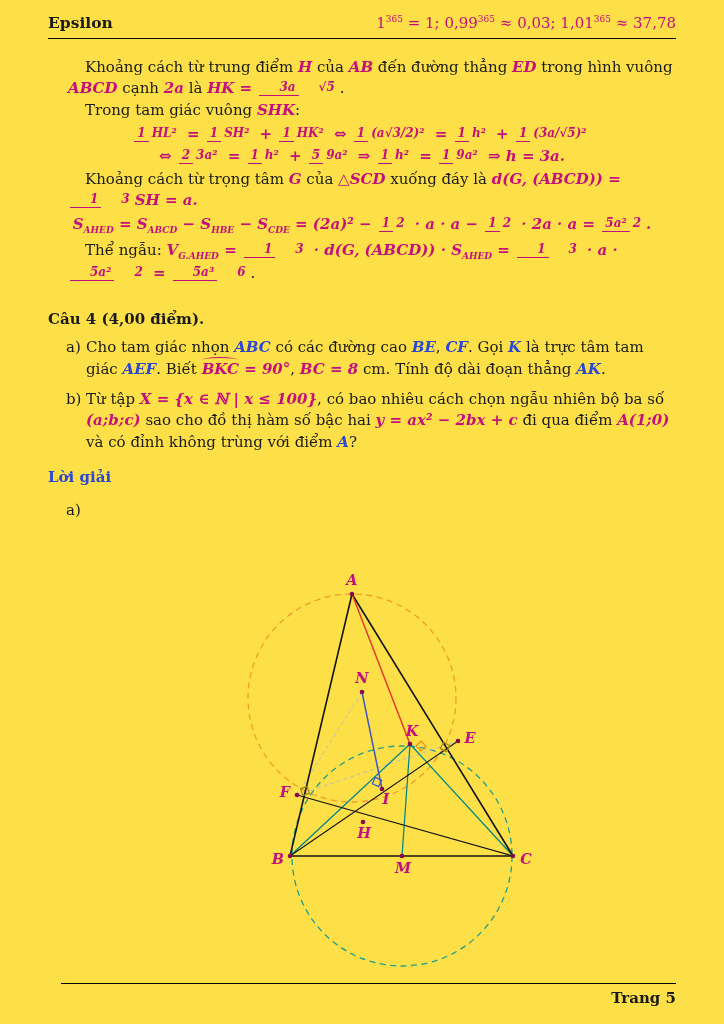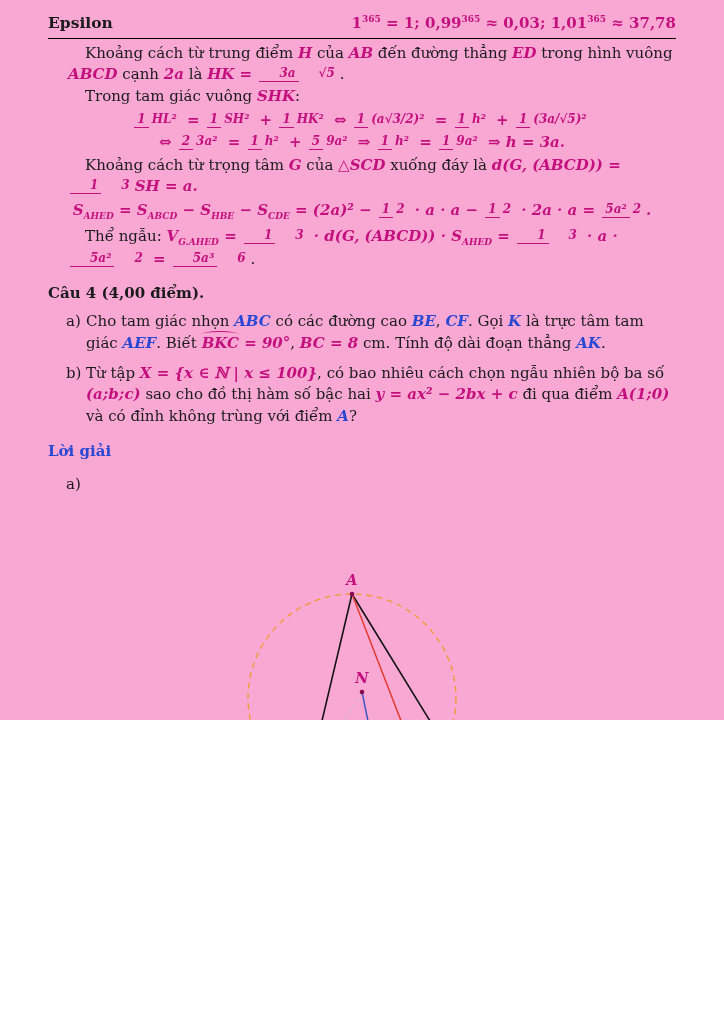--- a/index.html
+++ b/index.html
@@ -1,42 +1,42 @@
 <!DOCTYPE html>
 <html style="--mag: #c4107e; --blue: #2b48d3; --text: #1b1b1d;"><head>
 <meta charset="utf-8">
 <style>
   :root{
     --mag:#c4107e;
     --blue:#2b48d3;
     --text:#1b1b1d;
   }
   html,body{margin:0;padding:0;background:#fff;}
-  .page{position:relative;width:724px;height:720px;background:#f9a8d4;overflow:hidden;
+  .page{position:relative;width:724px;height:1024px;background:#fde047;overflow:hidden;
         font-family:"DejaVu Serif", serif;font-size:15px;color:var(--text);}
   .hdr{display:flex;justify-content:space-between;align-items:baseline;padding:13px 48px 0;}
   .brand{font-weight:700;font-size:15.5px;}
-  .hdr-f{color:var(--mag);font-weight:700;font-size:15px;}
+  .hdr-f{color:var(--mag);font-weight:400;font-size:15px;}
   .hdr-f sup{font-size:0.6em;}
   .rule{border:0;border-top:1.8px solid #000;margin:6px 48px 0;}
   .content{padding:2px 48px 0;}
   .p{margin:0 0 0 20px;text-indent:17px;line-height:1.42;}
-  .p.first{margin-top:2px;}
+  .p.first{margin-top:16px;}
   .disp{text-align:center;color:var(--mag);font-weight:600;font-style:italic;margin:4px 0;line-height:1.2;}
   .frac{display:inline-flex;flex-direction:row;vertical-align:middle;text-align:center;
         font-size:0.8em;line-height:1.25;margin:0 2px;transform:translateY(-1px);}
   .frac .num{border-bottom:1.1px solid currentColor;padding:0 3px;}
   .frac .den{padding:0 3px;}
   .c-m{color:var(--mag);font-style:italic;font-weight:600;}
   .c-b{color:var(--blue);font-style:italic;font-weight:600;}
   .content sub{font-size:0.6em;font-style:italic;}
   .hat{position:relative;}
   .hat::before{content:"";position:absolute;left:2%;right:2%;top:-3px;height:5px;
         border-top:1.6px solid currentColor;border-radius:55% 55% 0 0;}
-  .cau{font-weight:700;margin:14px 0 0;}
+  .cau{font-weight:700;margin:26px 0 0;}
   .item{display:flex;margin:9px 0 0 18px;line-height:1.42;}
   .item .marker{flex:none;width:20px;}
   .item .itxt{flex:1;}
   .solution{text-align:left;color:var(--blue);font-weight:700;margin:15px 0 0;}
   .subitem{margin:15px 0 0 18px;}
   .fig{position:absolute;left:233px;top:563px;}
   .footer{position:absolute;left:61px;right:48px;top:983px;}
   .footer .rule2{border:0;border-top:1.8px solid #000;margin:0;}
   .pagenum{text-align:right;font-weight:700;margin-top:5px;}
 </style>

